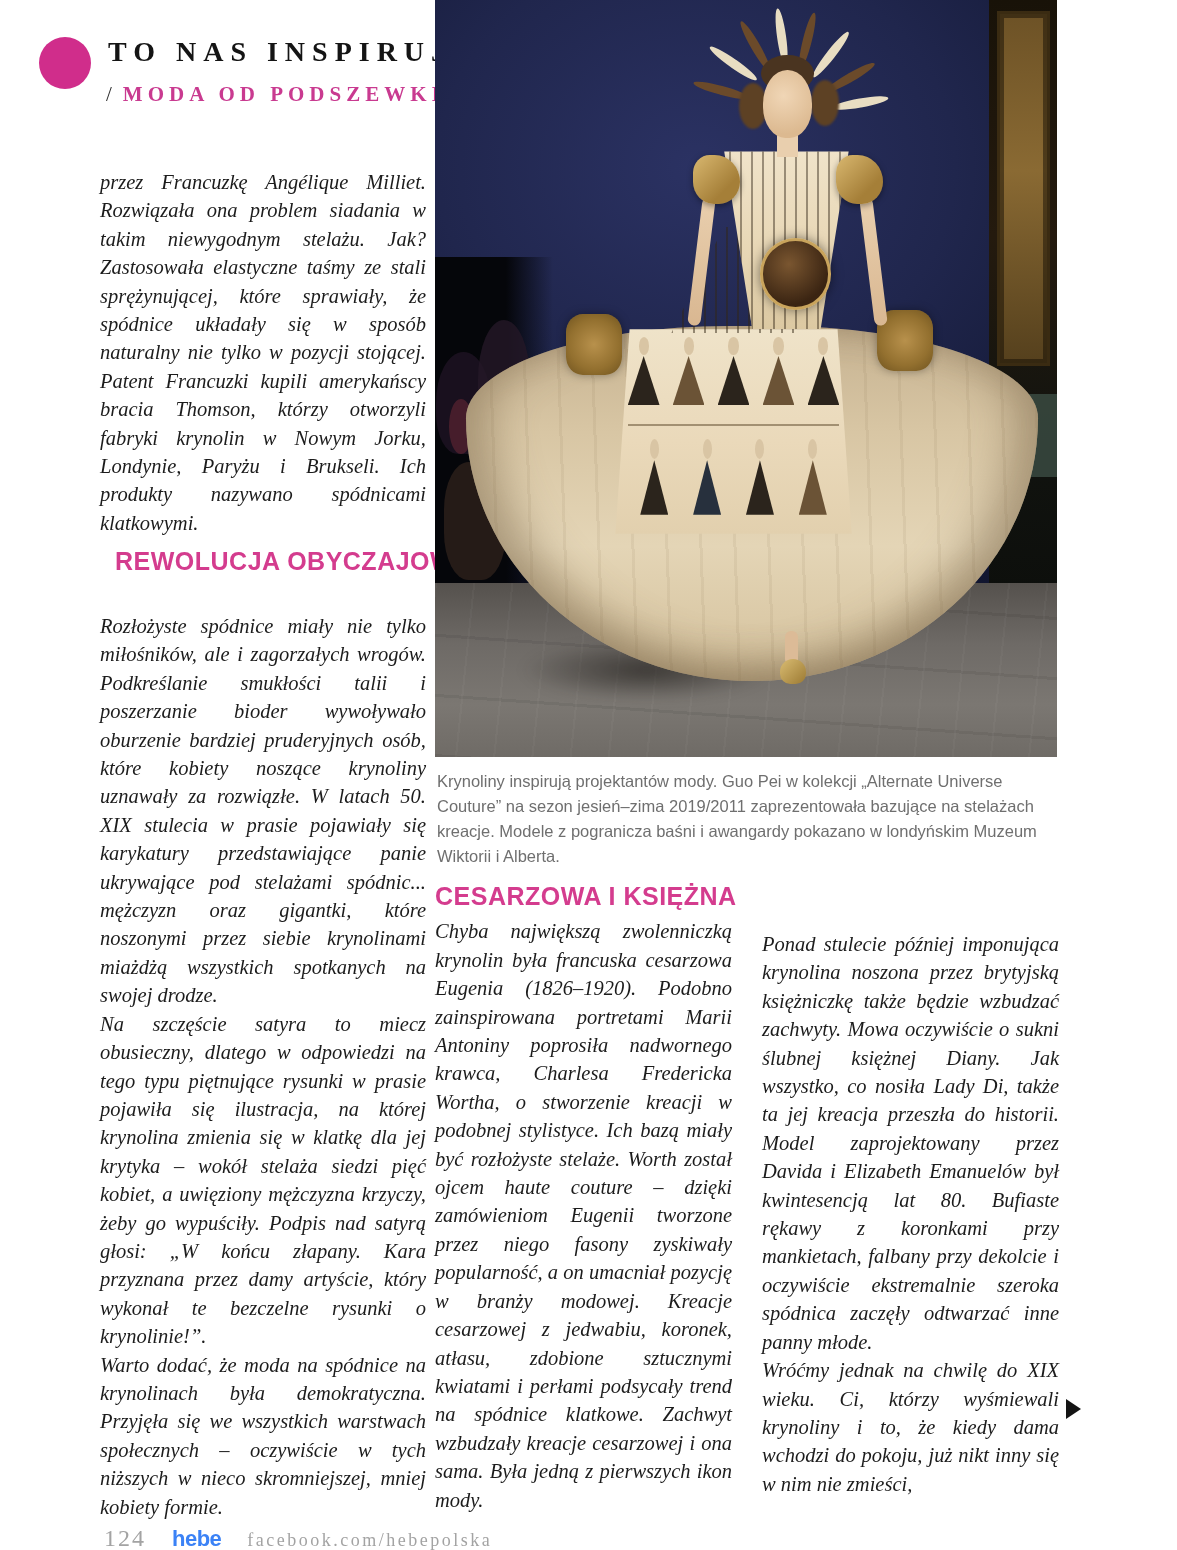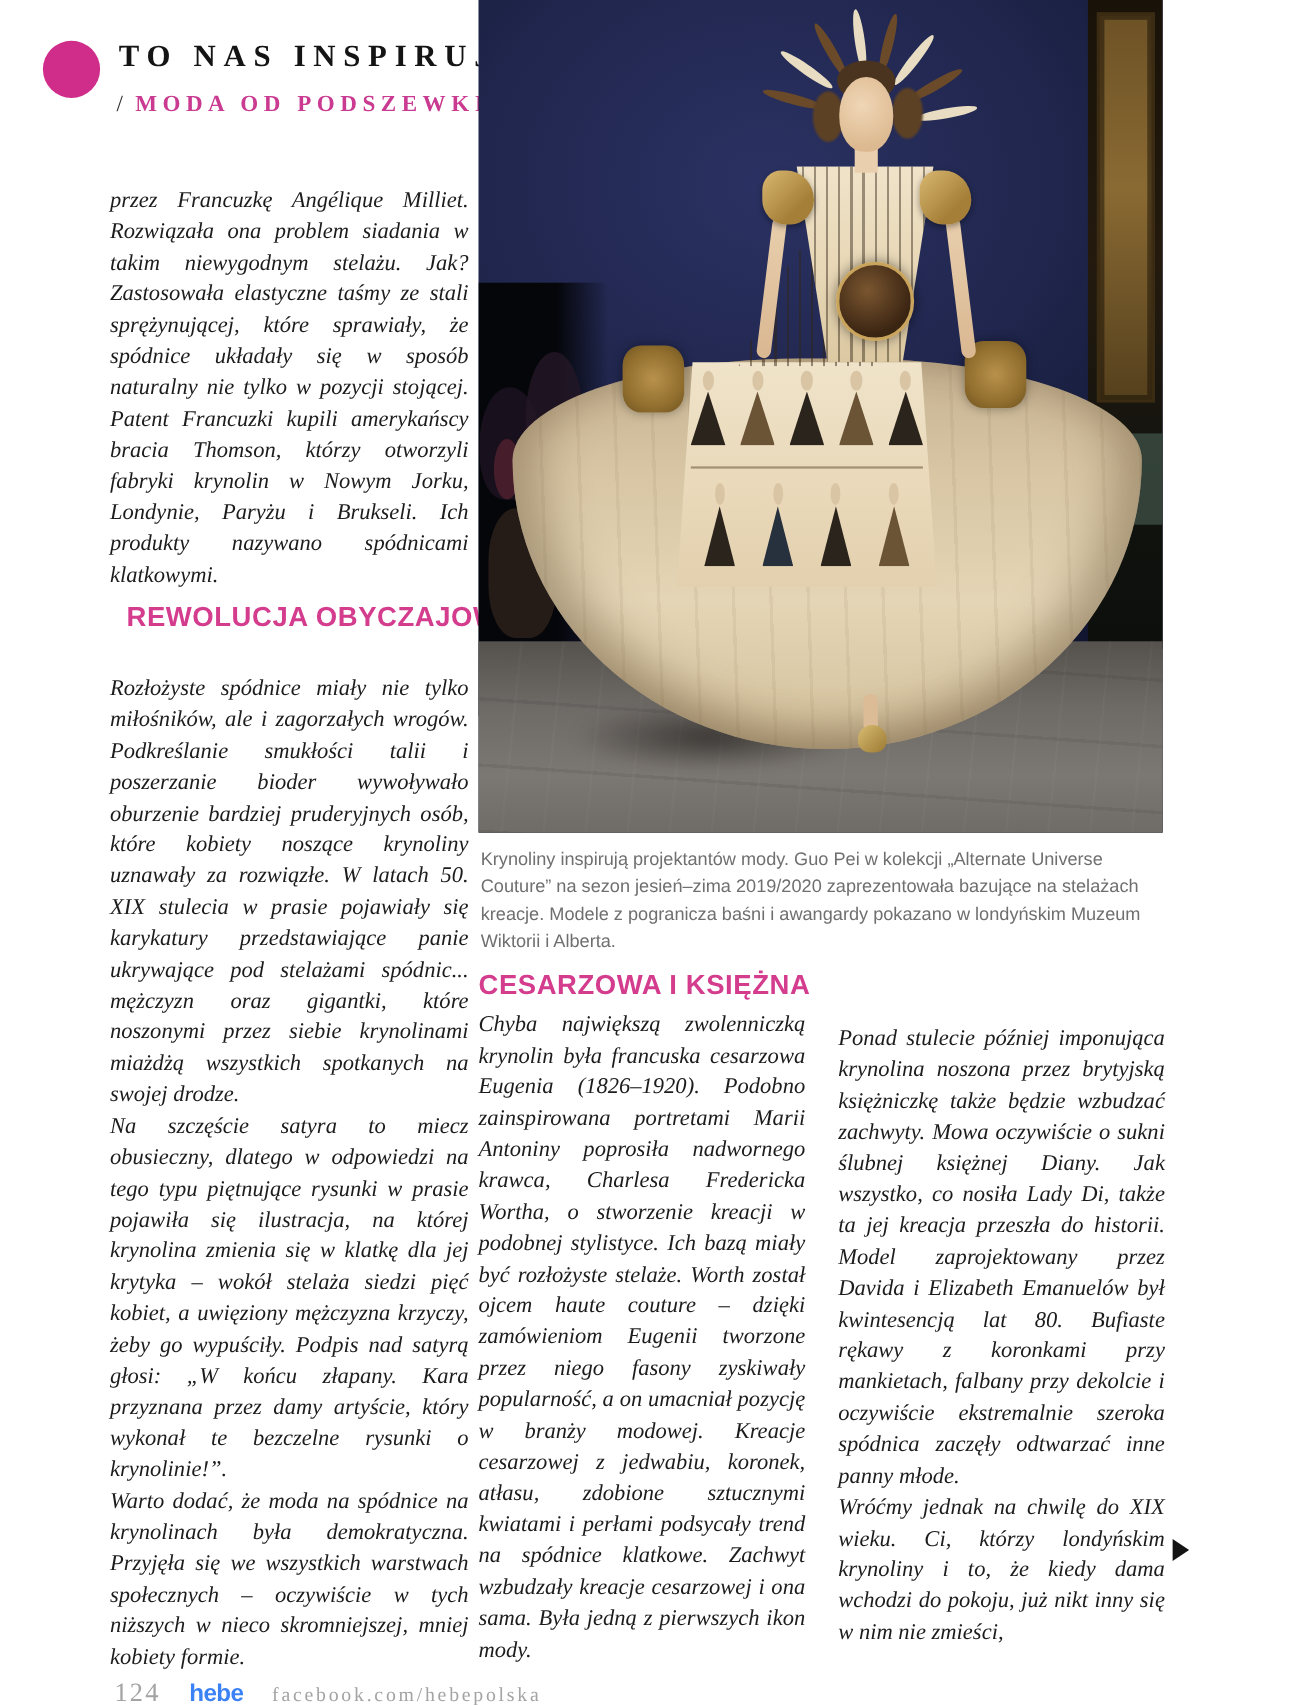--- a/index.html
+++ b/index.html
@@ -220,30 +220,30 @@
   <div class="feather f-brown f7"></div>
   <div class="feather f-cream f8"></div>
   <div class="sideburst-l"></div>
   <div class="sideburst-r"></div>
   <div class="hair"></div>
   <div class="head"></div>
   <div class="ankle"></div>
   <div class="shoe"></div>
 </div>
 
-<div class="caption">Krynoliny inspirują projektantów mody. Guo Pei w kolekcji „Alternate Universe Couture” na sezon jesień–zima 2019/2020 zaprezentowała bazujące na stelażach kreacje. Modele z pogranicza baśni i awangardy pokazano w londyńskim Muzeum Wiktorii i Alberta.</div>
+<div class="caption">Krynoliny inspirują projektantów mody. Guo Pei w kolekcji „Alternate Universe Couture” na sezon jesień–zima 2019/2011 zaprezentowała bazujące na stelażach kreacje. Modele z pogranicza baśni i awangardy pokazano w londyńskim Muzeum Wiktorii i Alberta.</div>
 
 <div class="col-mid bodycol">
   <div class="sec-heading">CESARZOWA I KSIĘŻNA</div>
   <p>Chyba największą zwolenniczką krynolin była francuska cesarzowa Eugenia (1826–1920). Podobno zainspirowana portretami Marii Antoniny poprosiła nadwornego krawca, Charlesa Fredericka Wortha, o stworzenie kreacji w podobnej stylistyce. Ich bazą miały być rozłożyste stelaże. Worth został ojcem haute couture – dzięki zamówieniom Eugenii tworzone przez niego fasony zyskiwały popularność, a on umacniał pozycję w branży modowej. Kreacje cesarzowej z jedwabiu, koronek, atłasu, zdobione sztucznymi kwiatami i perłami podsycały trend na spódnice klatkowe. Zachwyt wzbudzały kreacje cesarzowej i ona sama. Była jedną z pierwszych ikon mody.</p>
 </div>
 
 <div class="col-right bodycol">
   <p>Ponad stulecie później imponująca krynolina noszona przez brytyjską księżniczkę także będzie wzbudzać zachwyty. Mowa oczywiście o sukni ślubnej księżnej Diany. Jak wszystko, co nosiła Lady Di, także ta jej kreacja przeszła do historii. Model zaprojektowany przez Davida i Elizabeth Emanuelów był kwintesencją lat 80. Bufiaste rękawy z koronkami przy mankietach, falbany przy dekolcie i oczywiście ekstremalnie szeroka spódnica zaczęły odtwarzać inne panny młode.</p>
-  <p>Wróćmy jednak na chwilę do XIX wieku. Ci, którzy londyńskim krynoliny i to, że kiedy dama wchodzi do pokoju, już nikt inny się w nim nie zmieści,</p>
+  <p>Wróćmy jednak na chwilę do XIX wieku. Ci, którzy wyśmiewali krynoliny i to, że kiedy dama wchodzi do pokoju, już nikt inny się w nim nie zmieści,</p>
 </div>
 
 <div class="cont-arrow"></div>
 
 <div class="footer">
   <span class="page-num">124</span>
   <span class="logo">hebe</span>
   <span class="social">facebook.com/hebepolska</span>
 </div>
 

